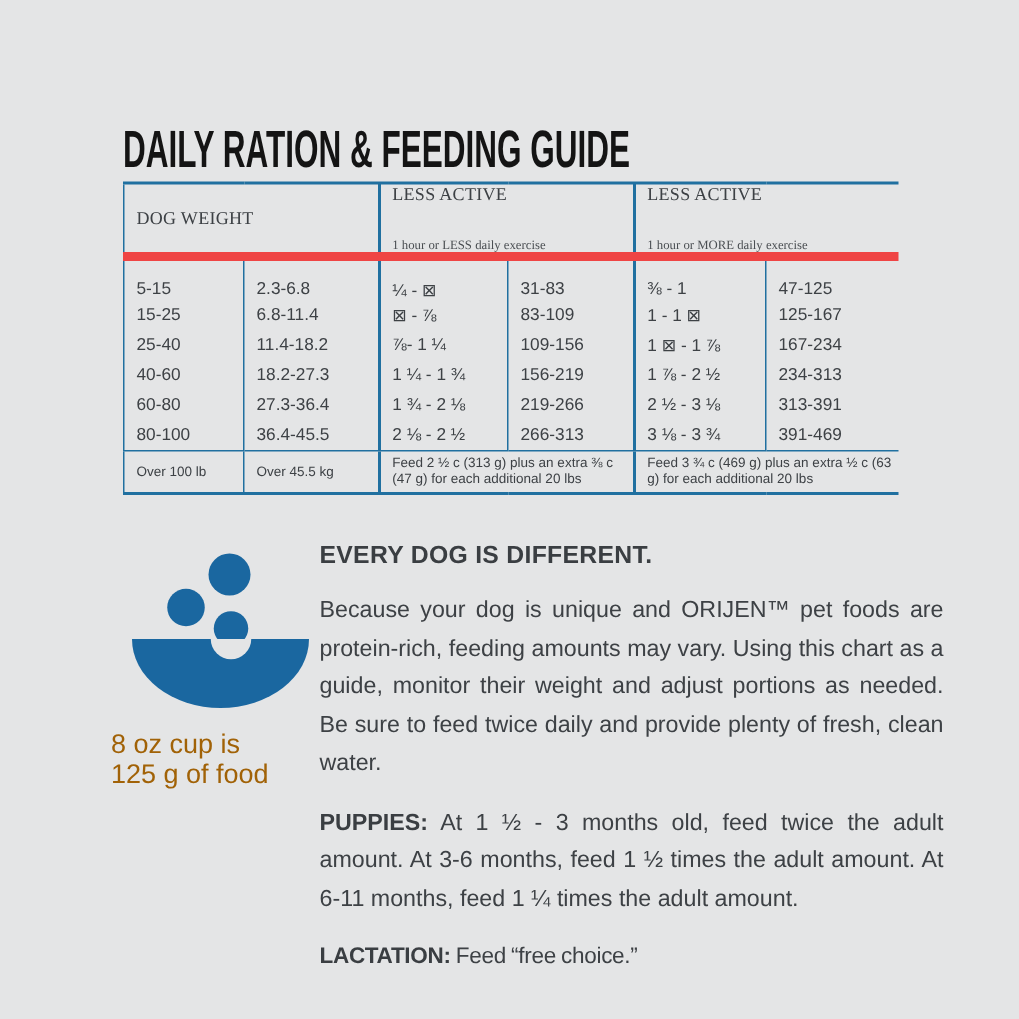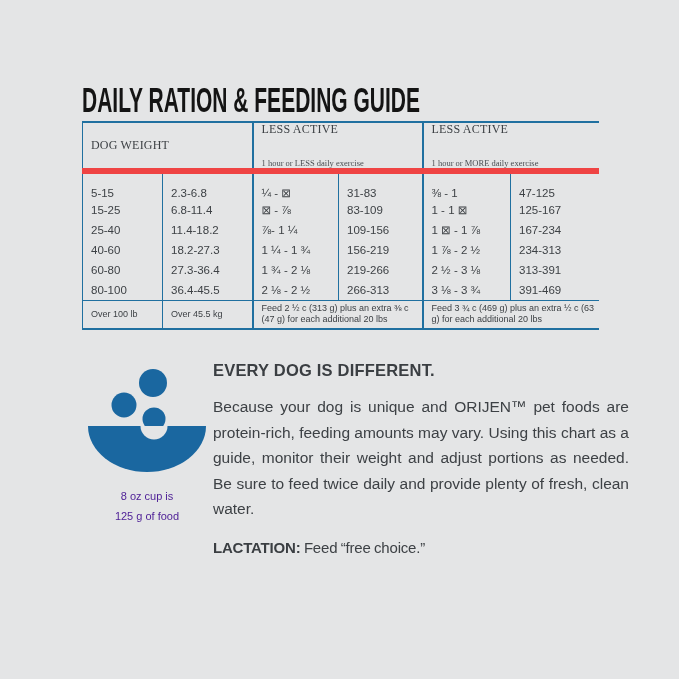--- a/index.html
+++ b/index.html
@@ -36,21 +36,21 @@
   tfoot td { height:29px; font-size:9px; line-height:11px; border-top:1px solid #2070a0; vertical-align:middle; color:#44484c; }
   .rthin  { border-right:1px solid #2070a0; }
   .rthick { border-right:2px solid #2070a0; }
   tbody td.c0, tbody td.c2, tbody td.c4 { border-right:1px solid #2070a0; }
   tbody td.c1, tbody td.c3 { border-right:2px solid #2070a0; }
   tbody tr:first-child td { padding-top:12px; }
 
   .bowl-wrap { position:absolute; left:85px; top:362px; width:124px; text-align:center; }
   .cup-note {
     position:absolute; left:74px; top:486px; width:146px;
-    text-align:center; font-size:11px; line-height:20px; color:#4c1d95;
+    font-size:18px; line-height:20px; color:#a16207;
   }
   .info {
     position:absolute; left:213px; top:361px; width:416px;
   }
   .info-heading { font-size:16.5px; font-weight:bold; color:#3a3e42; letter-spacing:0.2px; }
   .para {
     margin-top:14px; font-size:15.5px; line-height:25.5px;
     text-align:justify; text-align-last:left; color:#3d4145;
   }
   .para b { font-weight:bold; color:#3a3e42; }
@@ -157,14 +157,15 @@
 </div>
 
 <div class="cup-note">
   <span>8 oz cup is</span><br>
   <span>125 g of food</span>
 </div>
 
 <div class="info">
   <div class="info-heading">EVERY DOG IS DIFFERENT.</div>
   <p class="para">Because your dog is unique and ORIJEN™ pet foods are protein-rich, feeding amounts may vary. Using this chart as a guide, monitor their weight and adjust portions as needed. Be sure to feed twice daily and provide plenty of fresh, clean water.</p>
+  <p class="para"><b>PUPPIES:</b> <span>At 1 ½ - 3 months old, feed twice the adult amount. At 3-6 months, feed 1 ½ times the adult amount. At 6-11 months, feed 1 ¼ times the adult amount.</span></p>
   <p class="para oneline"><b>LACTATION:</b> <span>Feed “free choice.”</span></p>
 </div>
 
 </body></html>

